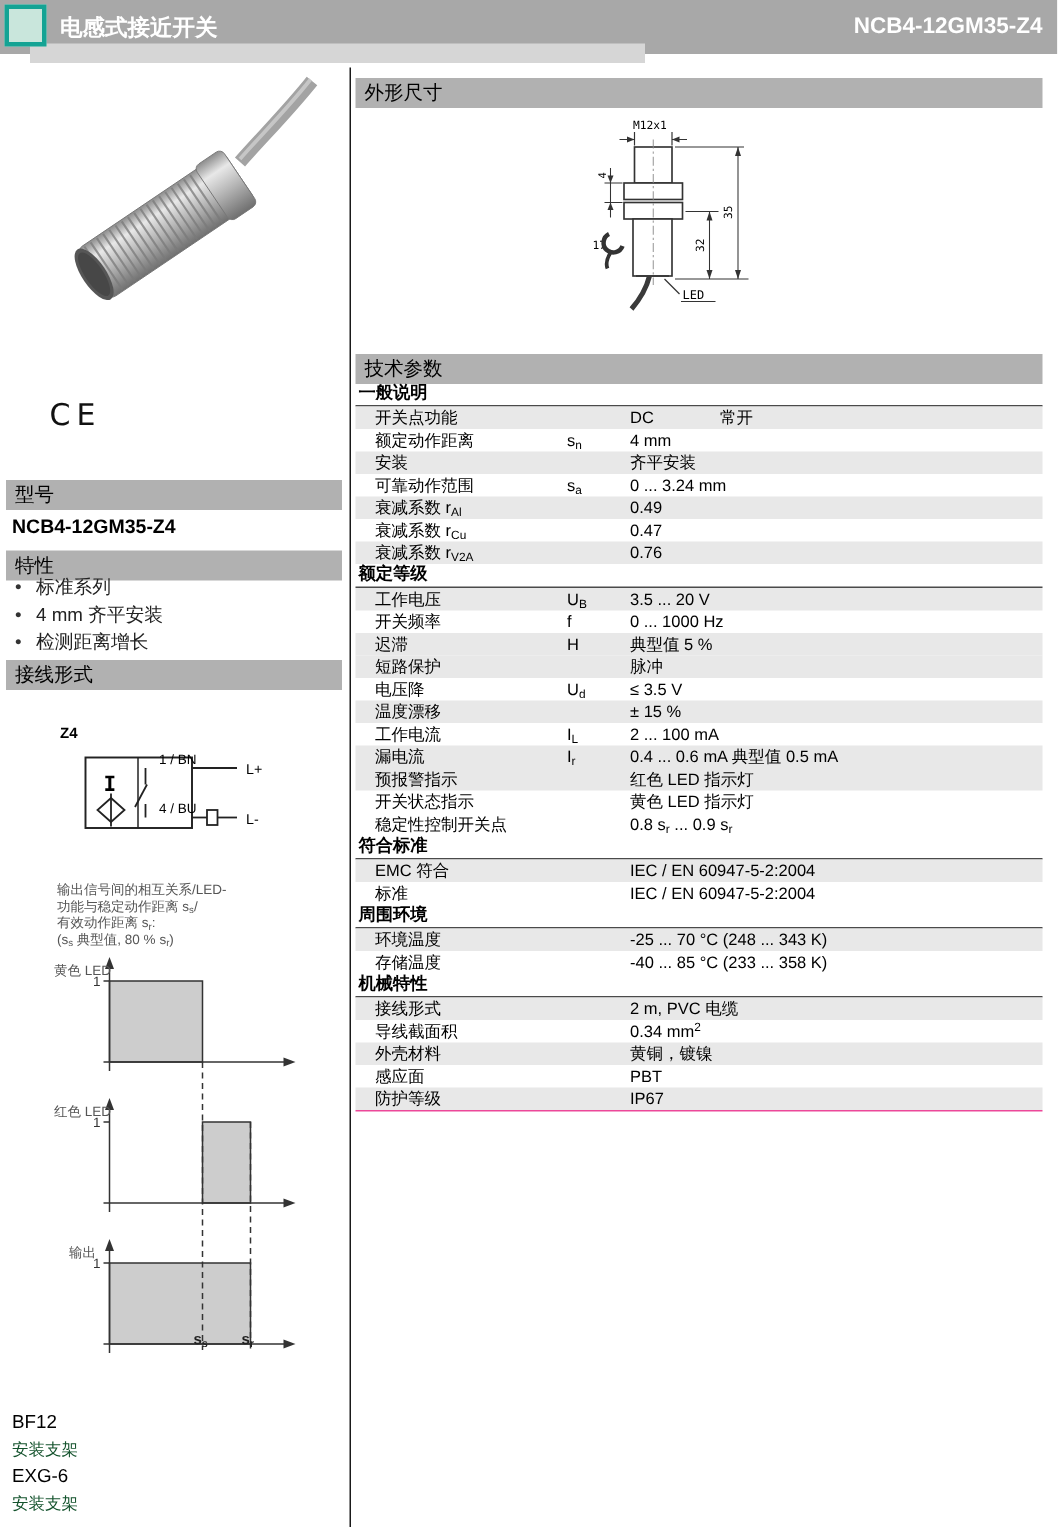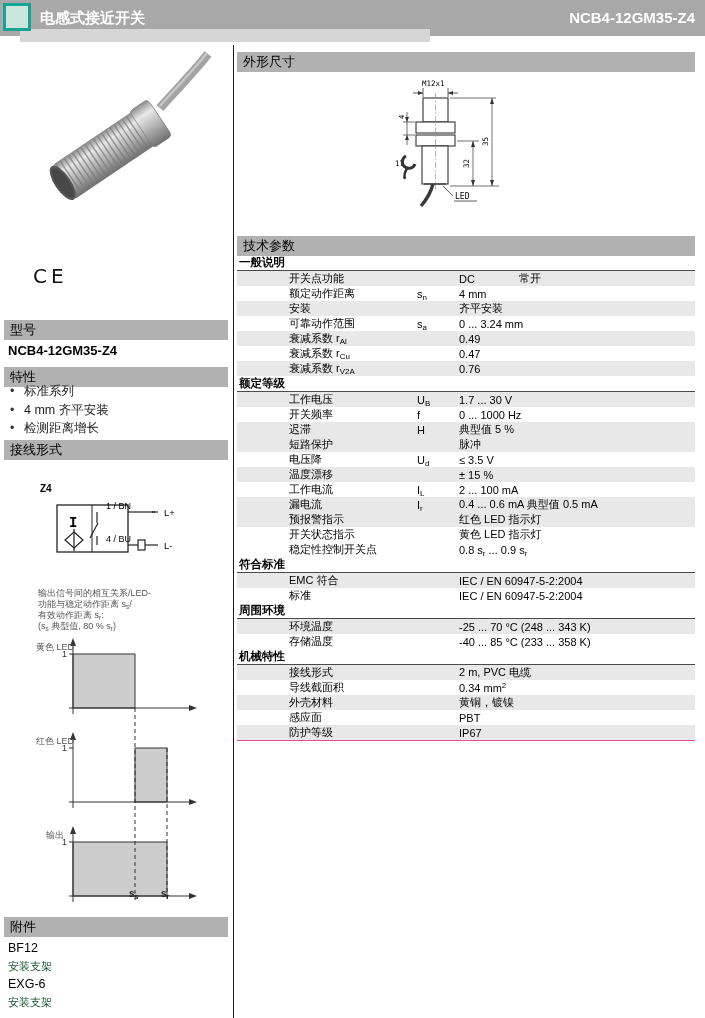--- a/index.html
+++ b/index.html
@@ -33,21 +33,21 @@
   .chart-one{position:absolute;font-size:9px;color:#333;}
   .chart-xlab{position:absolute;font-size:10px;font-weight:bold;color:#222;}
   .acc-model{position:absolute;left:8px;font-weight:normal;font-size:12.5px;}
   .acc-desc{position:absolute;left:8px;font-size:11px;color:#14532d;}
   
   .ttable{position:absolute;left:0;top:255px;width:458px;border-bottom:1px solid #ec4899;}
   .tsec{height:15px;line-height:15px;font-size:11.5px;font-weight:bold;
         border-bottom:1px solid #4a4a4a;padding-left:2px;}
   .trow{display:flex;align-items:center;height:15px;font-size:11px;}
   .trow.alt{background:#e8e8e8;}
-  .tl{width:128px;padding-left:24px;flex:none;white-space:nowrap;margin-left:28px;}
+  .tl{width:128px;padding-left:13px;flex:none;white-space:nowrap;}
   .ts{width:42px;flex:none;white-space:nowrap;}
   .tv{white-space:nowrap;}
   .tv.has2{width:60px;flex:none;}
   .tv2{white-space:nowrap;}
   sub{font-size:0.72em;vertical-align:-0.28em;line-height:0;}
   sup{font-size:0.72em;vertical-align:0.45em;line-height:0;}
   svg text{font-family:"DejaVu Sans Mono","Liberation Mono",monospace;}
   .wire-text{font-family:"Liberation Sans",sans-serif;}
 </style>
 </head>
@@ -183,22 +183,20 @@
     </svg>
     <span class="chart-label" style="left:36px;top:641px;">黄色 LED</span>
     <span class="chart-one" style="left:62px;top:649px;">1</span>
     <span class="chart-label" style="left:36px;top:735px;">红色 LED</span>
     <span class="chart-one" style="left:62px;top:743px;">1</span>
     <span class="chart-label" style="left:46px;top:829px;">输出</span>
     <span class="chart-one" style="left:62px;top:837px;">1</span>
     <span class="chart-xlab" style="left:129px;top:888px;">s<sub>s</sub></span>
     <span class="chart-xlab" style="left:161px;top:888px;">s<sub>r</sub></span>
 
-    <div class="bar lbar" style="top:917px;">
-      <span>附件</span></div>
     <div id="accessories-list">
         <div class="acc-model" style="top: 941px;">BF12</div>
         <div class="acc-desc" style="top: 959px;">安装支架</div>
         <div class="acc-model" style="top: 977px;">EXG-6</div>
         <div class="acc-desc" style="top: 995px;">安装支架</div>
       </div>
   </div>
 
   <div class="right-col">
 
@@ -298,21 +296,21 @@
         </div>
         <div class="trow alt">
           <span class="tl">衰减系数 r<sub>V2A</sub></span>
           <span class="ts"></span>
           <span class="tv">0.76</span>
         </div>
         <div class="tsec">额定等级</div>
         <div class="trow alt">
           <span class="tl">工作电压</span>
           <span class="ts">U<sub>B</sub></span>
-          <span class="tv">1.7 ... 30 V</span>
+          <span class="tv">3.5 ... 20 V</span>
         </div>
         <div class="trow">
           <span class="tl">开关频率</span>
           <span class="ts">f</span>
           <span class="tv">0 ... 1000 Hz</span>
         </div>
         <div class="trow alt">
           <span class="tl">迟滞</span>
           <span class="ts">H</span>
           <span class="tv">典型值 5 %</span>

